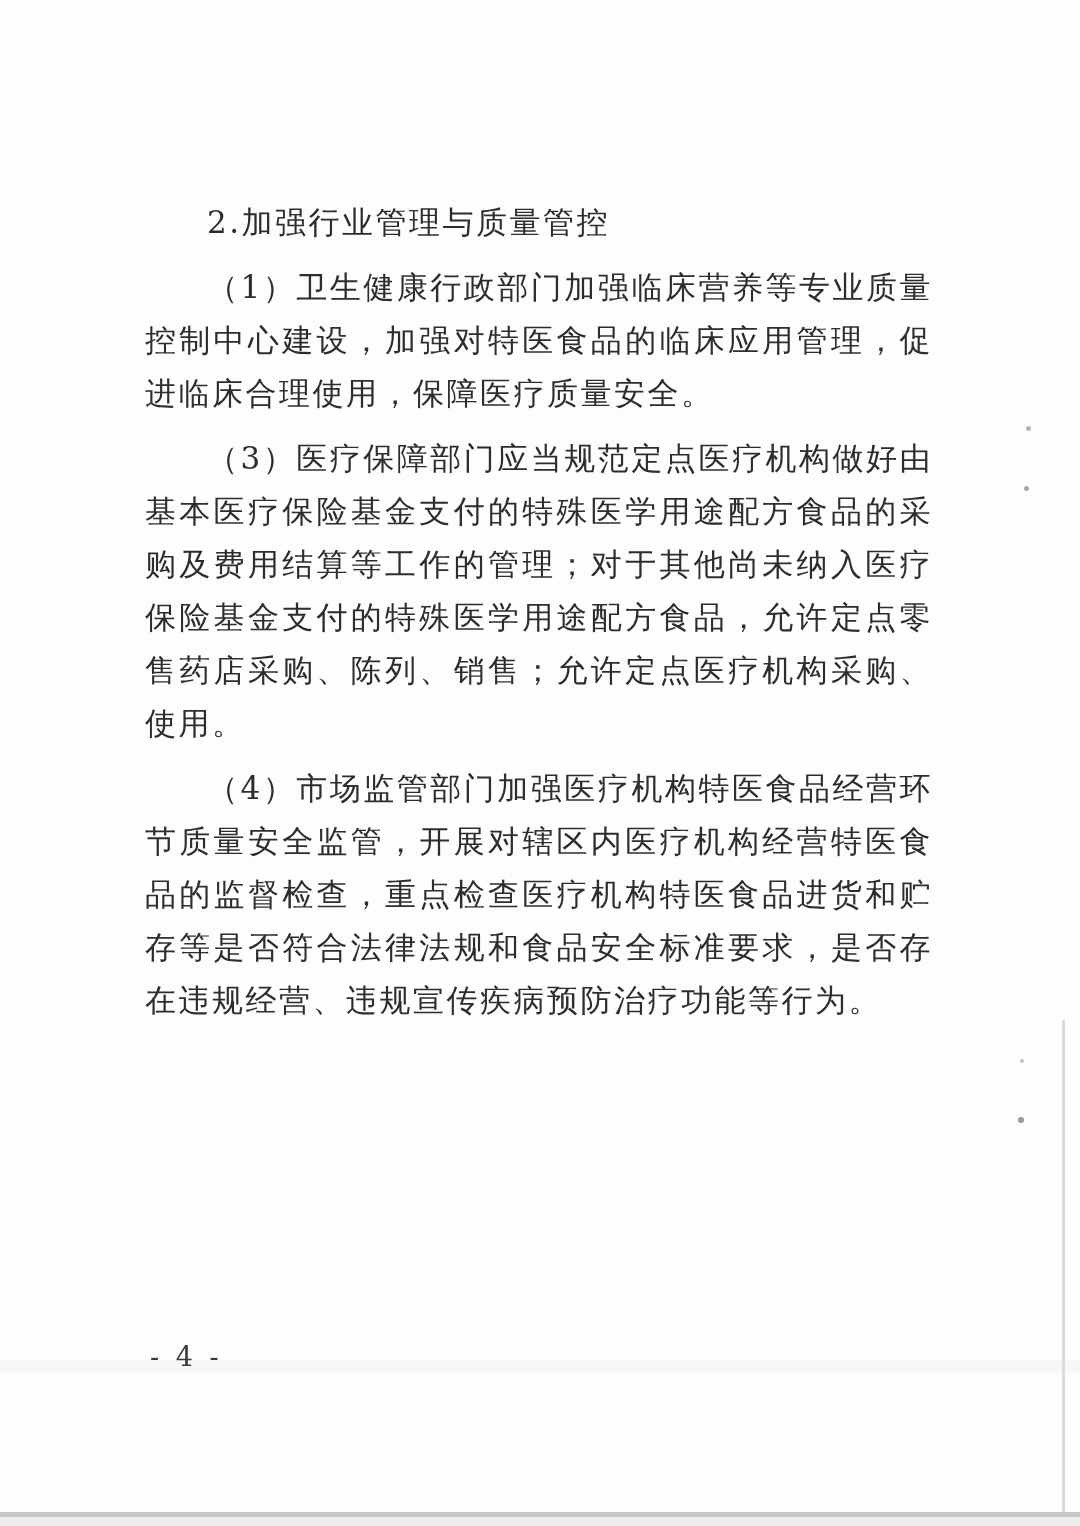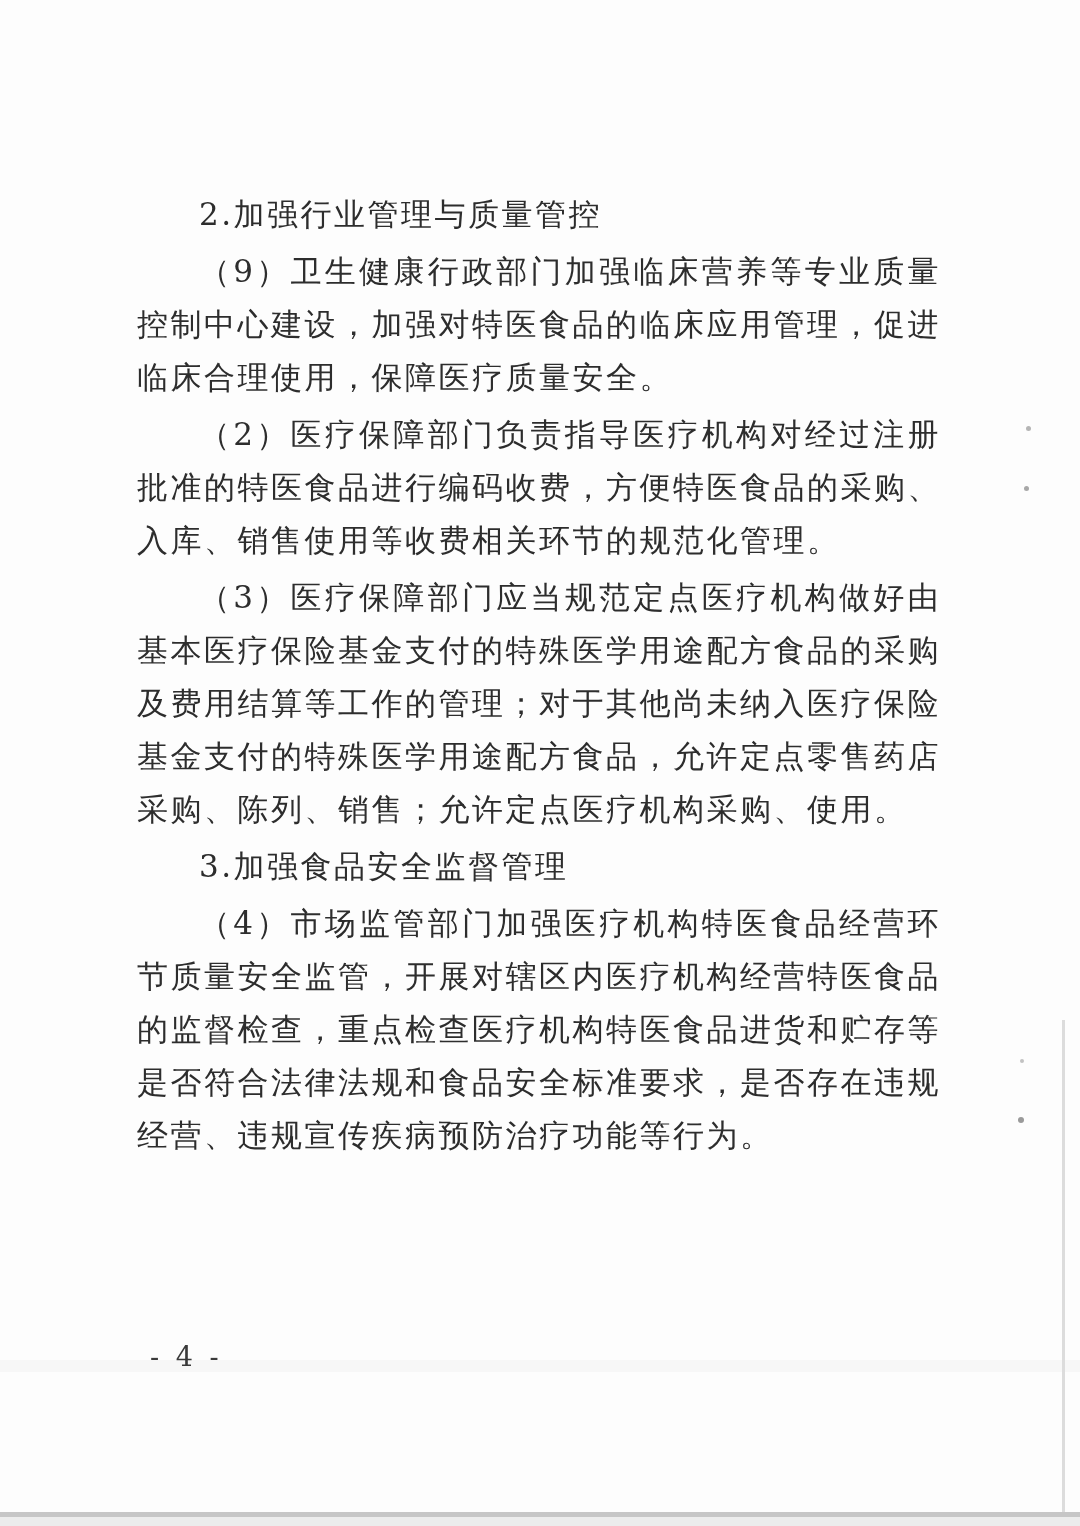--- a/index.html
+++ b/index.html
@@ -25,21 +25,21 @@
     top: 184px;
     width: 812px;
     color: #2d2d2d;
     font-size: 31px;
     line-height: 53px;
     letter-spacing: 2.5px;
     text-align: justify;
     text-justify: inter-ideograph;
   }
   .content p {
-    margin: 4px;
+    margin: 12px;
     text-indent: 2em;
   }
   .page-number {
     position: absolute;
     left: 150px;
     top: 1342px;
     font-size: 27px;
     line-height: 30px;
     color: #3a3a3a;
     letter-spacing: 4px;
@@ -88,24 +88,22 @@
   .speck-3 { left: 1020px; top: 1059px; width: 4px; height: 4px; background: #c2c2c2; }
   .speck-4 { left: 1018px; top: 1117px; width: 6px; height: 6px; background: #9a9a9a; }
 </style>
 </head>
 <body>
 
 <div class="sheet">
 
   <div class="content">
     <p>2.加强行业管理与质量管控</p>
-    <p>（9）卫生健康行政部门加强临床营养等专业质量控制中心建设，加强对特医食品的临床应用管理，促进临床合理使用，保障医疗质量安全。</p>
-    <p>（2）医疗保障部门负责指导医疗机构对经过注册批准的特医食品进行编码收费，方便特医食品的采购、入库、销售使用等收费相关环节的规范化管理。</p>
+    <p>（1）卫生健康行政部门加强临床营养等专业质量控制中心建设，加强对特医食品的临床应用管理，促进临床合理使用，保障医疗质量安全。</p>
     <p>（3）医疗保障部门应当规范定点医疗机构做好由基本医疗保险基金支付的特殊医学用途配方食品的采购及费用结算等工作的管理；对于其他尚未纳入医疗保险基金支付的特殊医学用途配方食品，允许定点零售药店采购、陈列、销售；允许定点医疗机构采购、使用。</p>
-    <p>3.加强食品安全监督管理</p>
     <p>（4）市场监管部门加强医疗机构特医食品经营环节质量安全监管，开展对辖区内医疗机构经营特医食品的监督检查，重点检查医疗机构特医食品进货和贮存等是否符合法律法规和食品安全标准要求，是否存在违规经营、违规宣传疾病预防治疗功能等行为。</p>
   </div>
 
   <div class="footer-band"></div>
 
   <div class="page-number">- 4 -</div>
 
   <span class="speck speck-1"></span>
   <span class="speck speck-2"></span>
   <span class="speck speck-3"></span>

